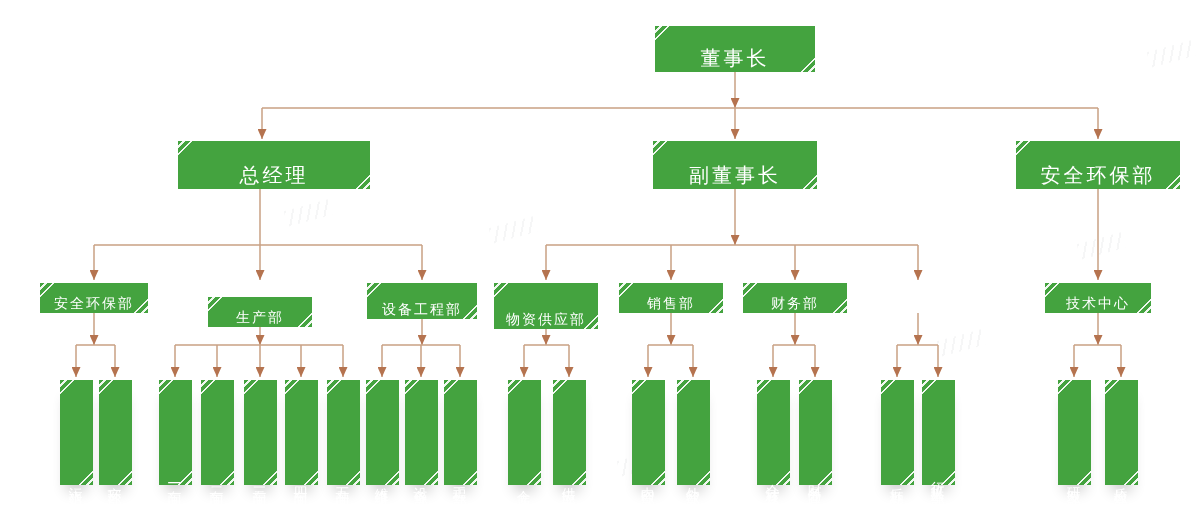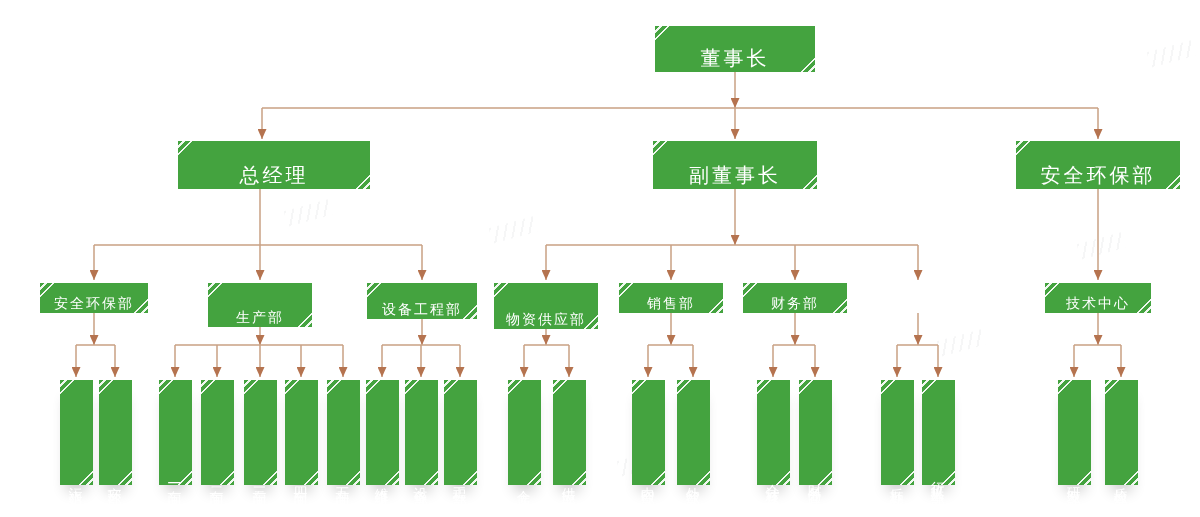--- a/index.html
+++ b/index.html
@@ -131,21 +131,21 @@
   <div class="node l2" style="left:653px;top:141px;width:164px;height:48px">
     <span class="lbl">副董事长</span>
   </div>
   <div class="node l2" style="left:1016px;top:141px;width:164px;height:48px">
     <span class="lbl">安全环保部</span>
   </div>
 
   <div class="node l3" style="left:40px;top:283px;width:108px;height:30px">
     <span class="lbl">安全环保部</span>
   </div>
-  <div class="node l3" style="left:208px;top:283px;width:104px;height:44px">
+  <div class="node l3" style="left:208px;top:297px;width:104px;height:30px">
     <span class="lbl">生产部</span>
   </div>
   <div class="node l3" style="left:367px;top:283px;width:110px;height:36px">
     <span class="lbl">设备工程部</span>
   </div>
   <div class="node l3" style="left:494px;top:283px;width:104px;height:46px">
     <span class="lbl">物资供应部</span>
   </div>
   <div class="node l3" style="left:619px;top:283px;width:104px;height:30px">
     <span class="lbl">销售部</span>

